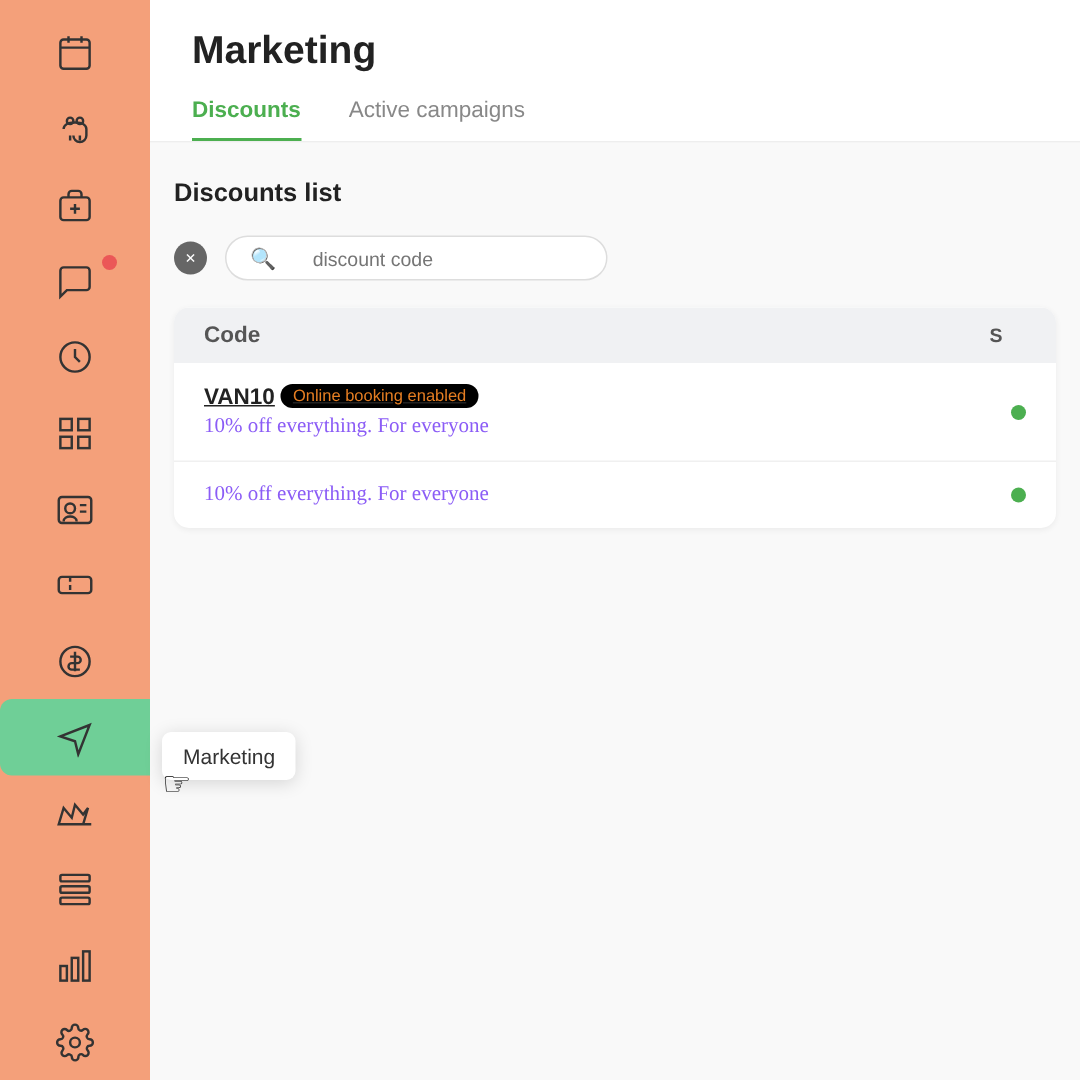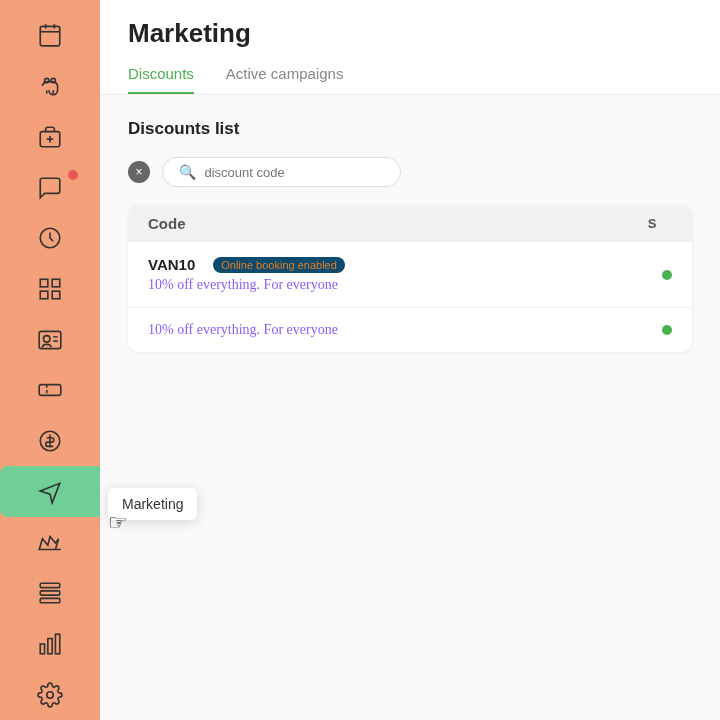--- a/index.html
+++ b/index.html
@@ -102,26 +102,26 @@
     .tab {
       font-size: 15px;
       color: #888;
       padding-bottom: 10px;
       cursor: pointer;
       border-bottom: 2px solid transparent;
     }
     .tab.active {
       color: #4caf50;
       border-bottom: 2.5px solid #4caf50;
-      font-weight: 400;
+      font-weight: 700;
     }
 
     
     .content {
-      padding: 24px 28px;
+      padding: 24px 16px;
       flex: 1;
     }
     .section-title {
       font-size: 17px;
       font-weight: 600;
       color: #222;
       margin-bottom: 18px;
     }
 
     
@@ -168,20 +168,21 @@
       background: #fff;
       min-width: 220px;
     }
     .search-box input {
       border: none;
       outline: none;
       font-size: 13px;
       color: #999;
       background: transparent;
       width: 180px;
+      margin-left: 16px;
     }
     .search-icon { color: #aaa; font-size: 14px; }
 
     
     .table-wrapper {
       background: #fff;
       border-radius: 10px;
       overflow: hidden;
       box-shadow: 0 1px 4px rgba(0,0,0,0.06);
     }
@@ -211,31 +212,32 @@
       border-bottom: 1px solid #f0f0f0;
       cursor: pointer;
     }
     .table-row:last-child { border-bottom: none; }
     .row-left { flex: 1; }
     .row-code {
       font-size: 15px;
       font-weight: 600;
       color: #222;
       display: flex;
-      align-items: flex-end;
-      gap: 18px;
+      align-items: flex-start;
+      gap: 4px;
       margin-bottom: 4px;
+      text-decoration: underline;
     }
     .row-desc {
       font-size: 14px;
       color: #8b5cf6;
       font-family: Liberation Serif, serif;
     }
     .tag-online {
-      background: #0c4a6e;
+      background: #000000;
       color: #e67e22;
       font-size: 11px;
       font-weight: 500;
       padding: 2px 8px;
       border-radius: 10px;
     }
     .status-dot {
       width: 10px;
       height: 10px;
       border-radius: 50%;

